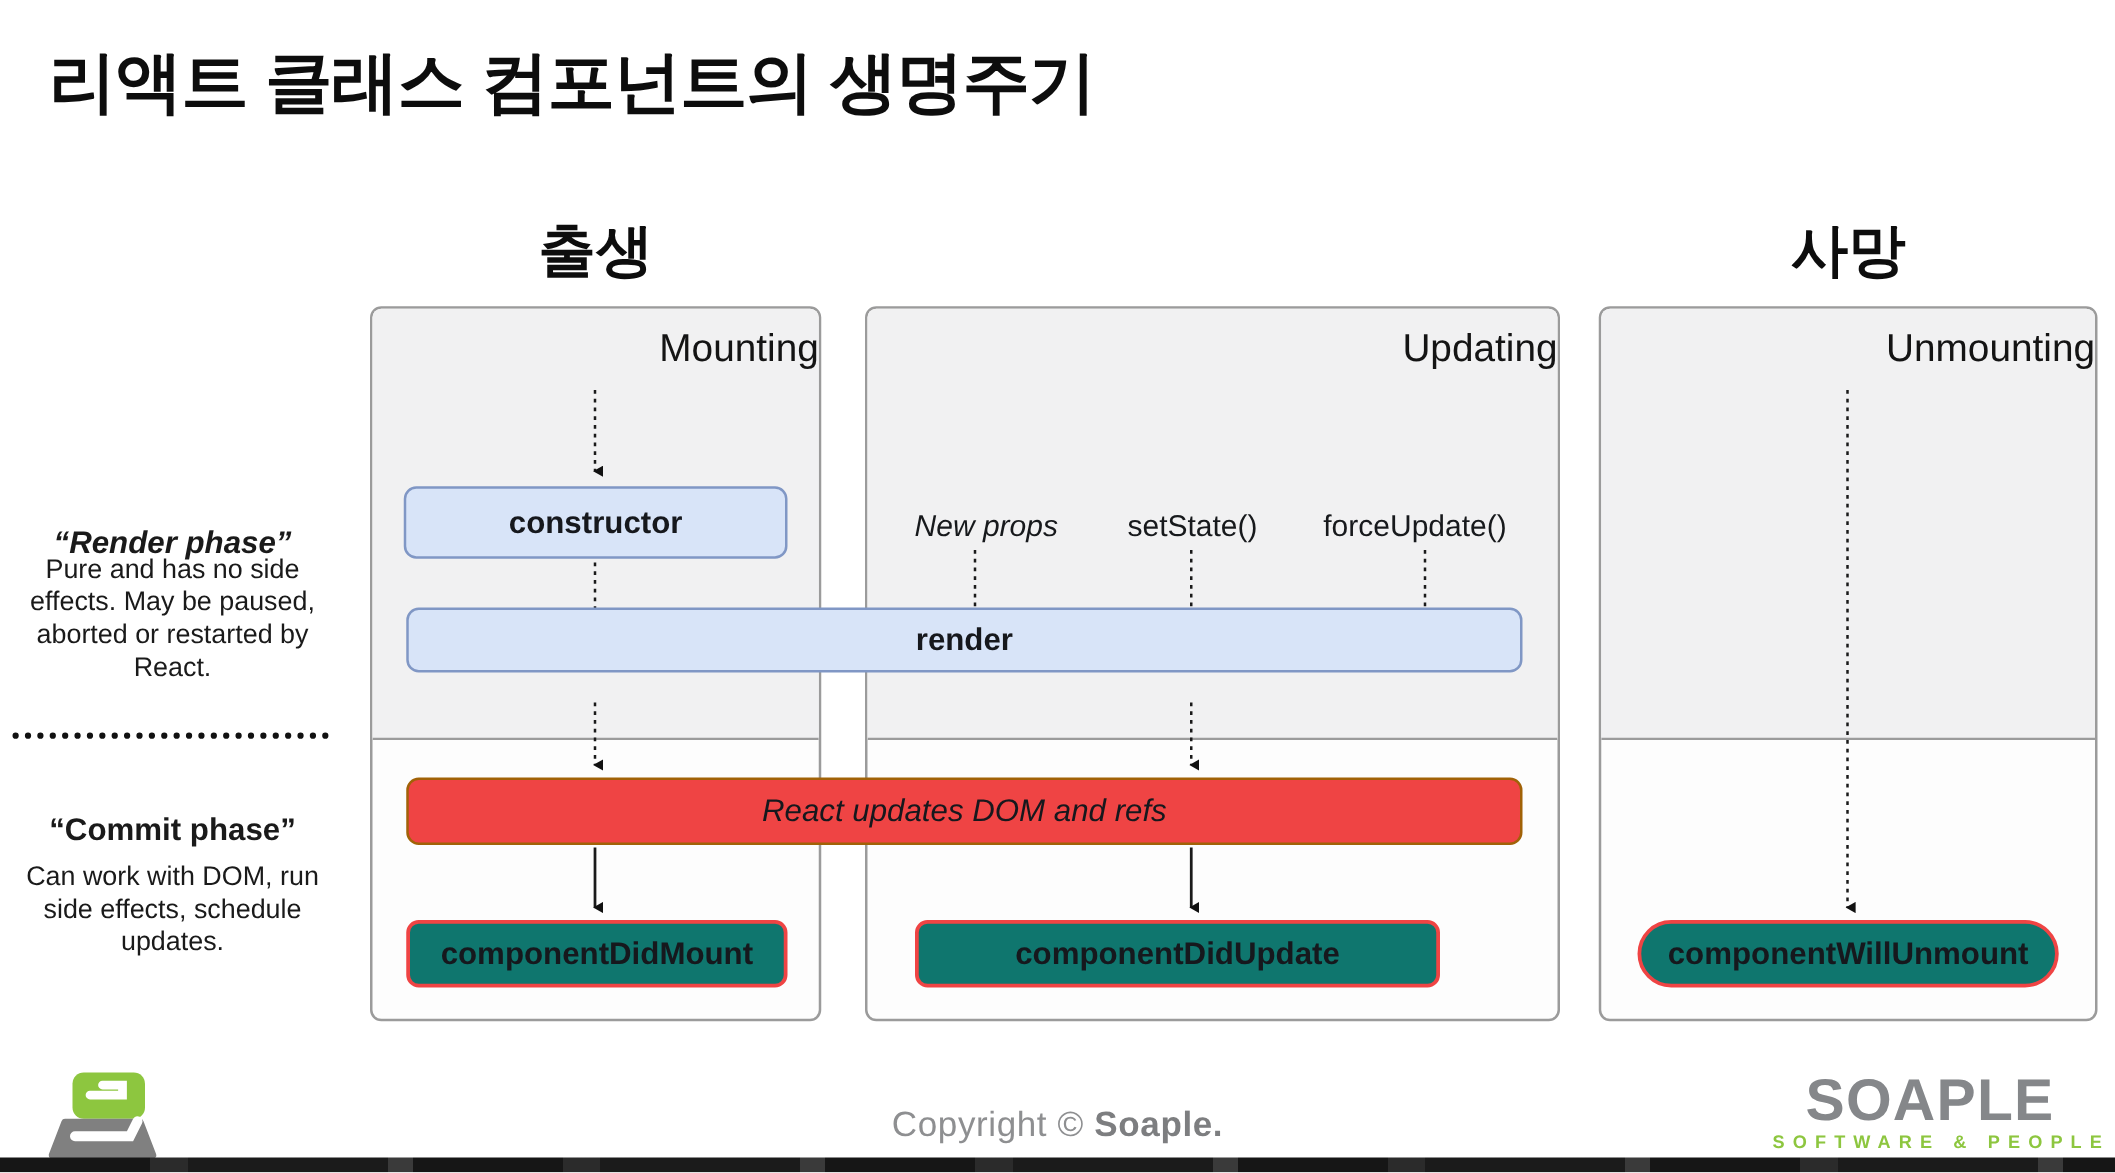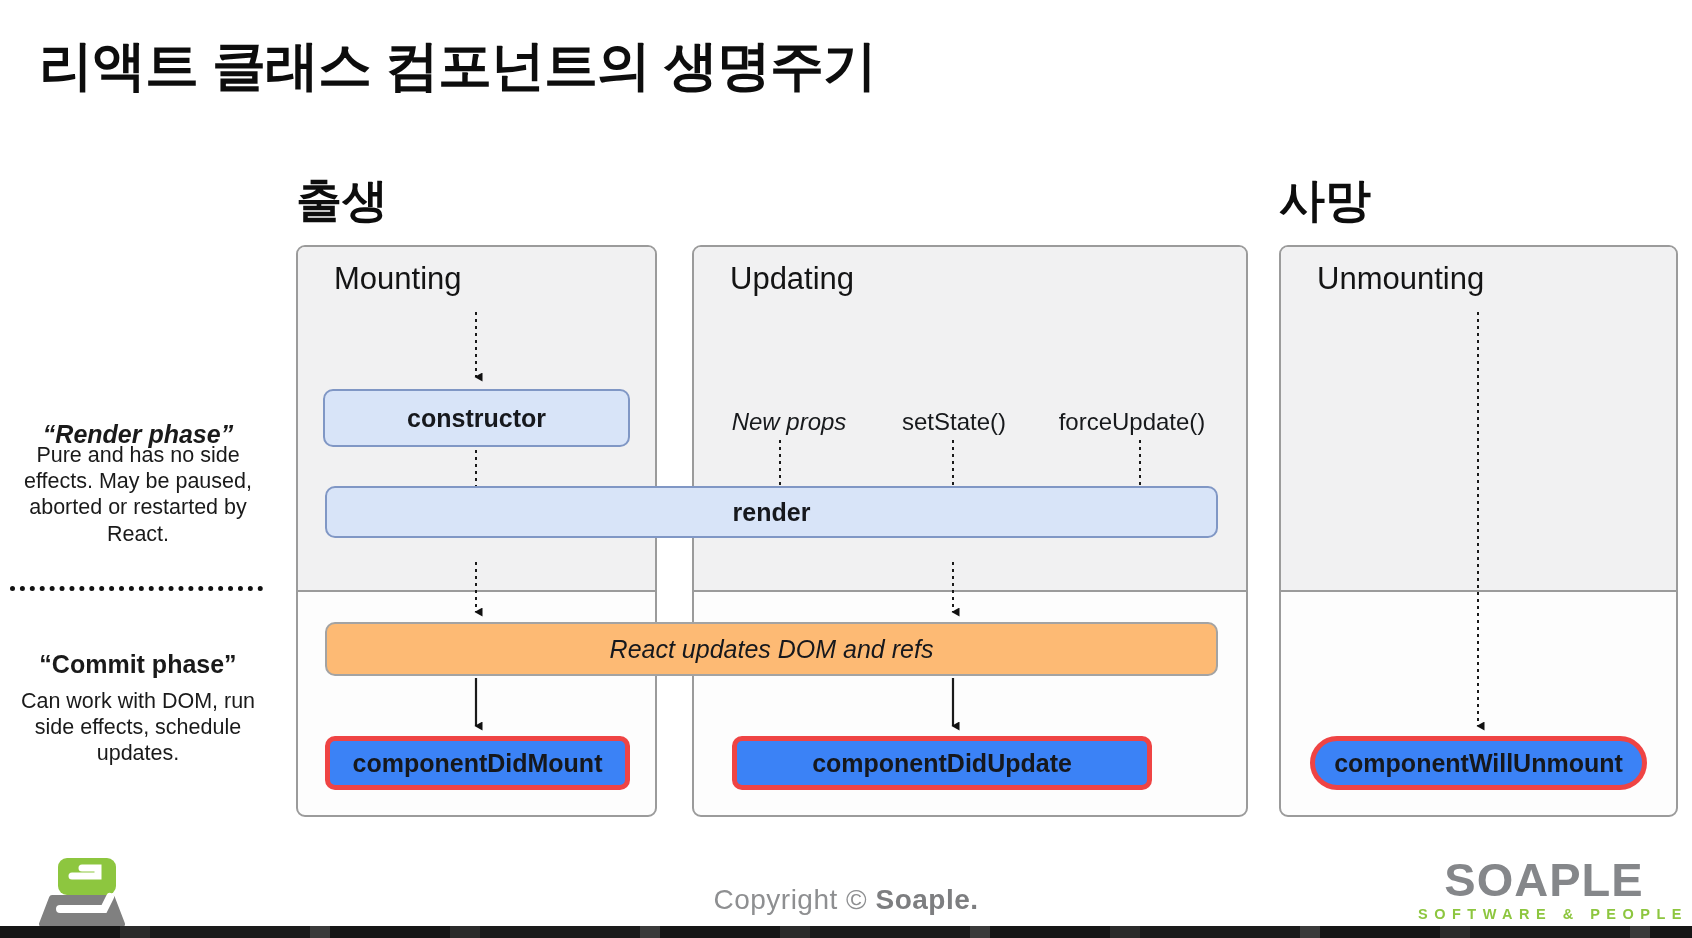--- a/index.html
+++ b/index.html
@@ -2,33 +2,33 @@
 <html><head>
 <meta charset="utf-8">
 <style>
   html,body{margin:0;padding:0;background:#fff;}
   body{font-family:"Liberation Sans","DejaVu Sans",sans-serif;color:#111;}
   #stage{position:relative;width:1692px;height:938px;background:#ffffff;overflow:hidden;}
 
   .title{position:absolute;top:30px;left:0;width:100%;
          font-size:54px;font-weight:800;letter-spacing:-1px;color:#0d0d0d;margin-left:39px;}
 
-  .col-header{position:absolute;top:170px;font-size:46px;font-weight:800;color:#0d0d0d;}
+  .col-header{position:absolute;top:170px;text-align:center;font-size:46px;font-weight:800;color:#0d0d0d;}
 
   .panel{position:absolute;top:245px;height:572px;box-sizing:border-box;
          border:2px solid #9b9b9b;border-radius:9px;background:#fdfdfd;z-index:1;}
   .panel-top{height:345px;background:#f1f1f2;border-bottom:2px solid #9b9b9b;
              border-radius:7px 7px 0 0;box-sizing:border-box;}
-  .panel-label{padding-top:14px;text-align:left;font-size:31px;color:#141414;margin-left:36px;}
+  .panel-label{padding-top:14px;text-align:right;font-size:31px;color:#141414;}
 
   .node{position:absolute;z-index:3;display:flex;align-items:center;justify-content:center;
         box-sizing:border-box;border-radius:10px;font-size:25px;font-weight:700;color:#16181d;}
   .blue{background:#d8e4f8;border:2px solid #8097c5;}
-  .yellow{background:#fdba74;border:2px solid #a3a3a3;font-weight:400;font-style:italic;}
-  .green{background:#3b82f6;border:5px solid #ef4444;}
+  .yellow{background:#ef4444;border:2px solid #a16207;font-weight:400;font-style:italic;}
+  .green{background:#0f766e;border:3px solid #ef4444;}
 
   .trigger{position:absolute;z-index:3;top:405px;height:34px;display:flex;align-items:center;
            justify-content:center;font-size:24px;color:#17191c;}
   .trigger.italic{font-style:italic;}
 
   .side-note{position:absolute;text-align:center;color:#1a1a1a;}
   .side-title{font-size:25px;font-weight:700;}
   .side-desc{font-size:21.5px;line-height:1.22;}
   .dotted-divider{position:absolute;left:10px;width:253px;top:586px;height:0;
                   border-top:5px dotted #111;z-index:2;}

